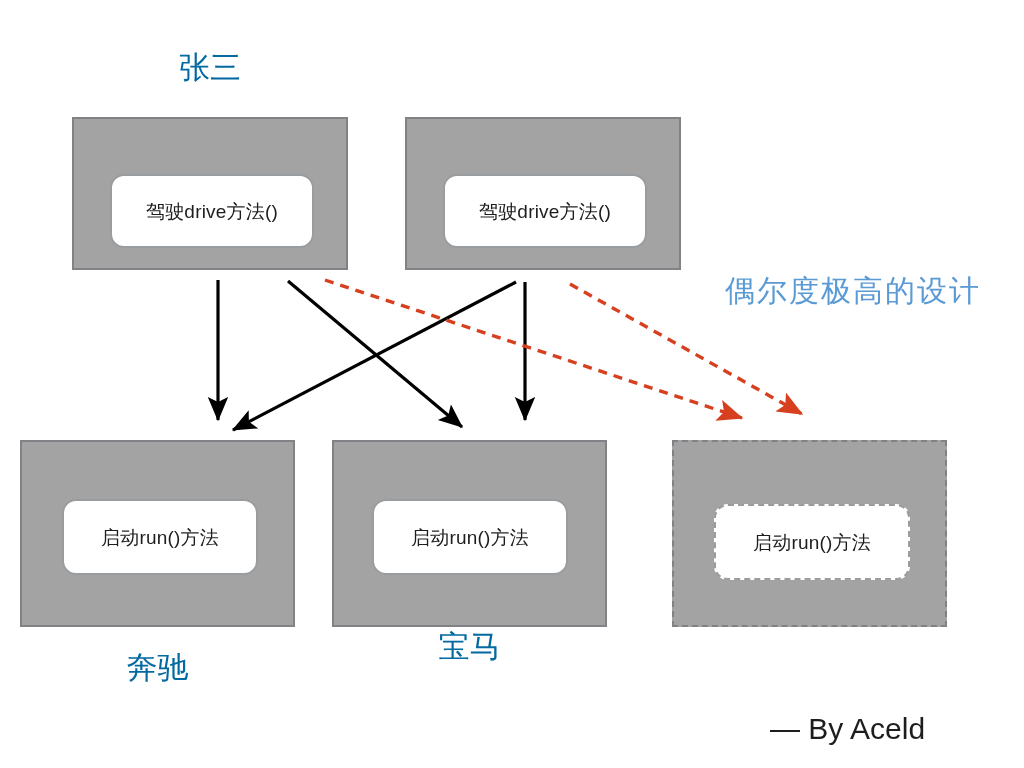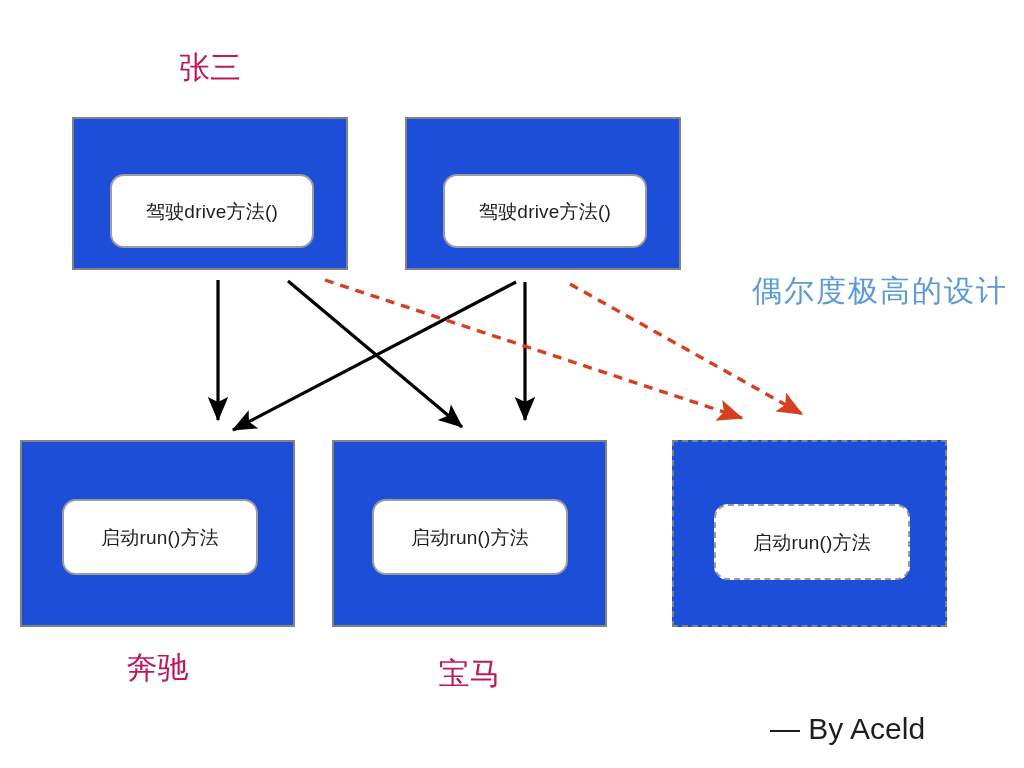--- a/index.html
+++ b/index.html
@@ -26,21 +26,21 @@
     left: 0;
     top: 0;
     width: 1024px;
     height: 768px;
     pointer-events: none;
   }
   .node-box {
     position: absolute;
     box-sizing: border-box;
     border: 2px solid #808285;
-    background: #1d4ed8;
+    background: #a3a3a3;
     display: flex;
     align-items: center;
     justify-content: center;
   }
   .node-box.dashed {
     border: 2px dashed #808285;
   }
   .inner-pill {
     box-sizing: border-box;
     border: 2px solid #9a9da0;
@@ -58,21 +58,21 @@
   .inner-pill-label {
     font-size: 19px;
     line-height: 1;
     color: #1d1d1d;
     letter-spacing: 0.2px;
   }
   .node-caption {
     position: absolute;
     font-size: 31px;
     line-height: 1;
-    color: #be185d;
+    color: #0369a1;
     text-align: center;
     white-space: nowrap;
   }
   .annotation-blue {
     position: absolute;
     font-family: "Liberation Serif", "DejaVu Serif", serif;
     font-size: 30px;
     line-height: 1;
     color: #5b9bd5;
     white-space: nowrap;
@@ -129,25 +129,25 @@
       <span class="inner-pill-label">启动run()方法</span>
     </div>
   </div>
   <div class="node-caption" id="caption-car-benchi" style="left: 20px; top: 645px; width: 275px; margin-top: 7px;">奔驰</div>
 
   <div class="node-box" id="node-car-baoma" style="left: 332px; top: 440px; width: 275px; height: 187px;">
     <div class="inner-pill" style="position: absolute; left: 38px; top: 57px; width: 196px; height: 76px;">
       <span class="inner-pill-label">启动run()方法</span>
     </div>
   </div>
-  <div class="node-caption" id="caption-car-baoma" style="left: 332px; top: 658px; width: 275px;">宝马</div>
+  <div class="node-caption" id="caption-car-baoma" style="left: 332px; top: 631px; width: 275px;">宝马</div>
 
   <div class="node-box dashed" id="node-car-fengtian" style="left: 672px; top: 440px; width: 275px; height: 187px;">
     <div class="inner-pill dashed" style="position: absolute; left: 40px; top: 62px; width: 196px; height: 76px;">
       <span class="inner-pill-label">启动run()方法</span>
     </div>
   </div>
 
-  <div class="annotation-blue" id="annotation-text" style="left: 752px; top: 276px;">偶尔度极高的设计</div>
+  <div class="annotation-blue" id="annotation-text" style="left: 725px; top: 276px;">偶尔度极高的设计</div>
 
   <div class="signature" id="signature-text" style="left: 722px; top: 714px;">— By Aceld</div>
 
 </div>
 
 </body></html>

